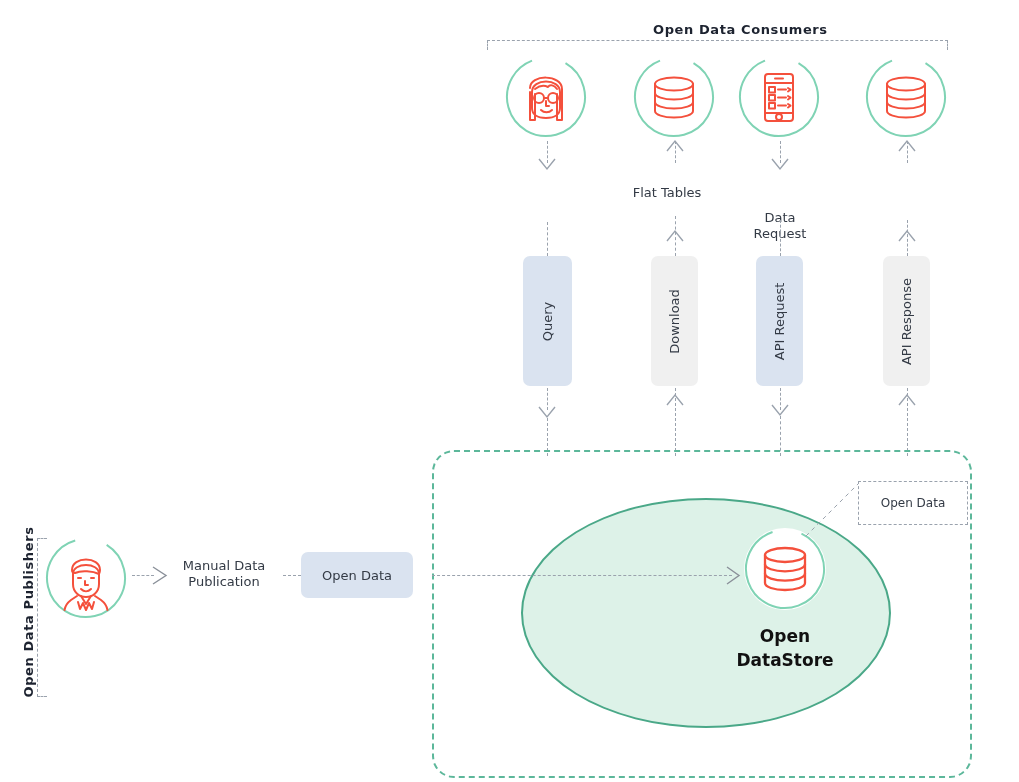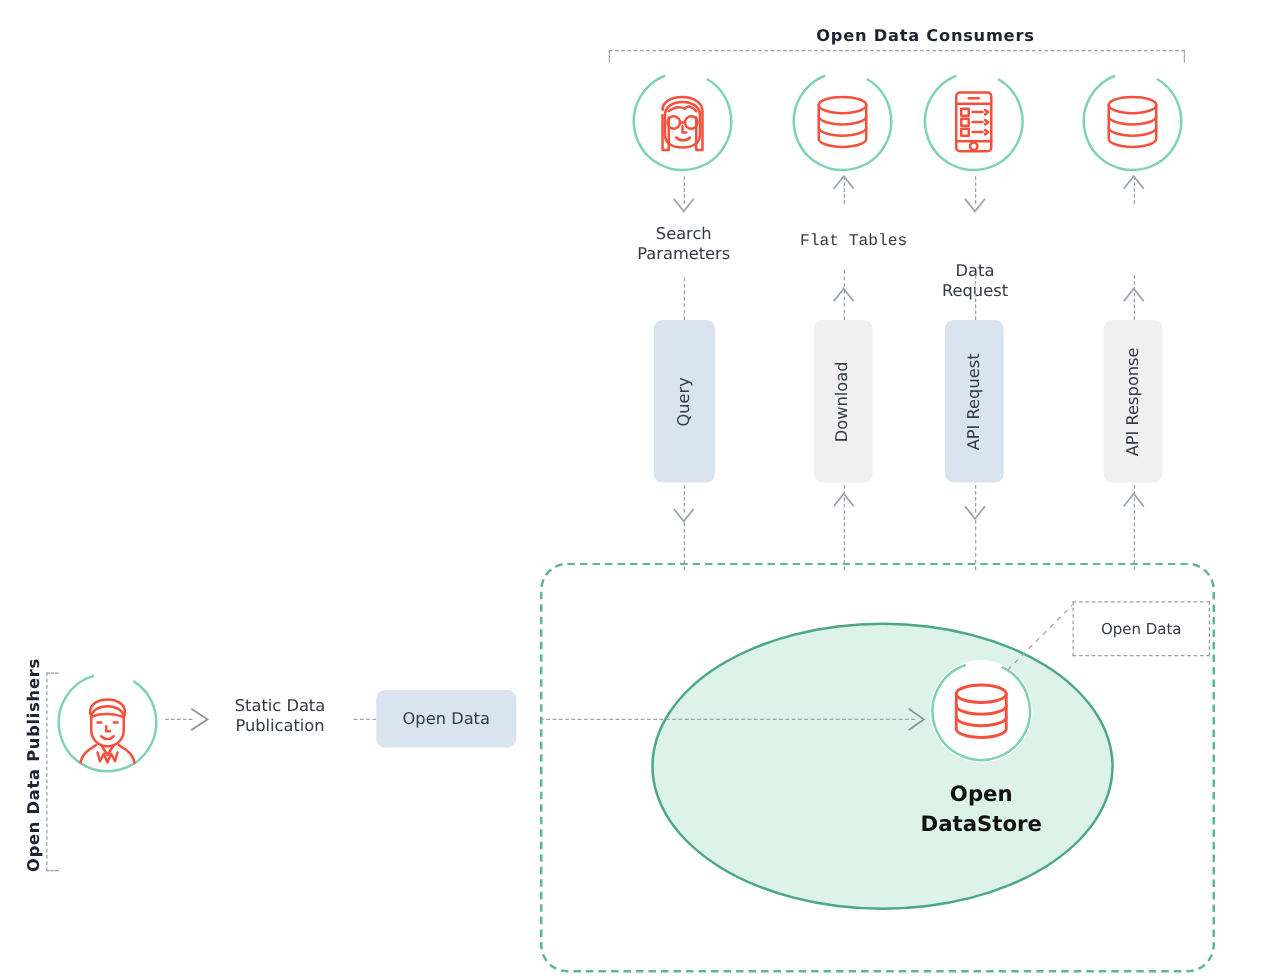--- a/index.html
+++ b/index.html
@@ -155,22 +155,20 @@
         <path d="M39 42 L43 42"></path>
         <path d="M41 45 L41 50 L44 50"></path>
         <path d="M36 54 C39 57, 44 57, 47 54"></path>
       </g>
     </svg>
   </div>
   <div class="vline" style="left:547px; top:141px; height:22px;"></div>
   <svg class="arrow" style="left:538px; top:158px; width:18px; height:14px;">
     <path d="M1 1 L9 11 L17 1" fill="none" stroke="#9aa2ad" stroke-width="1.4"></path>
   </svg>
-  <div class="lbl" style="left:492px; top:180px; width:110px;">Search
-Parameters</div>
   <div class="vline" style="left:547px; top:222px; height:34px;"></div>
 
   <div class="vbox" style="left:523px; top:256px; width:49px; height:130px; background:#dae3f0;">
     <span class="vtext">Query</span>
   </div>
   <div class="vline" style="left:547px; top:388px; height:22px;"></div>
   <svg class="arrow" style="left:538px; top:406px; width:18px; height:14px;">
     <path d="M1 1 L9 11 L17 1" fill="none" stroke="#9aa2ad" stroke-width="1.4"></path>
   </svg>
   <div class="vline" style="left:547px; top:418px; height:38px;"></div>
@@ -183,21 +181,21 @@
         <path d="M22 28 L22 55 C22 58.6, 30.5 61.5, 41 61.5 C51.5 61.5, 60 58.6, 60 55 L60 28"></path>
         <path d="M22 37 C22 40.6, 30.5 43.5, 41 43.5 C51.5 43.5, 60 40.6, 60 37"></path>
         <path d="M22 46 C22 49.6, 30.5 52.5, 41 52.5 C51.5 52.5, 60 49.6, 60 46"></path>
       </g>
     </svg>
   </div>
   <div class="vline" style="left:675px; top:141px; height:22px;"></div>
   <svg class="arrow" style="left:666px; top:138px; width:18px; height:14px;">
     <path d="M1 13 L9 3 L17 13" fill="none" stroke="#9aa2ad" stroke-width="1.4"></path>
   </svg>
-  <div class="lbl" style="left:628px; top:185px; width:110px;font-family:Liberation Mono, monospace;">Flat Tables</div>
+  <div class="lbl" style="left:612px; top:185px; width:110px;">Flat Tables</div>
   <div class="vline" style="left:675px; top:216px; height:40px;"></div>
   <svg class="arrow" style="left:666px; top:228px; width:18px; height:14px;">
     <path d="M1 13 L9 3 L17 13" fill="none" stroke="#9aa2ad" stroke-width="1.4"></path>
   </svg>
 
   <div class="vbox" style="left:651px; top:256px; width:47px; height:130px; background:#f0f0f0;">
     <span class="vtext">Download</span>
   </div>
   <div class="vline" style="left:675px; top:388px; height:68px;"></div>
   <svg class="arrow" style="left:666px; top:392px; width:18px; height:14px;">
@@ -322,21 +320,21 @@
         <path d="M33 65 L35 72 L38 66 L41 73 L44 66 L47 72 L49 65"></path>
       </g>
     </svg>
   </div>
 
   <div class="hline" style="left:132px; top:575px; width:22px;"></div>
   <svg class="arrow" style="left:152px; top:566px; width:17px; height:19px;">
     <path d="M1 1 L14 9.5 L1 18" fill="none" stroke="#8a9099" stroke-width="1.4"></path>
   </svg>
 
-  <div class="lbl" style="left:168px; top:558px; width:112px;">Static Data
+  <div class="lbl" style="left:168px; top:558px; width:112px;">Manual Data
 Publication</div>
 
   <div class="hline" style="left:283px; top:575px; width:18px;"></div>
 
   <div class="hbox" style="left:301px; top:552px; width:112px; height:46px; background:#dae3f0;">
     <span>Open Data</span>
   </div>
 
 </div>
 

